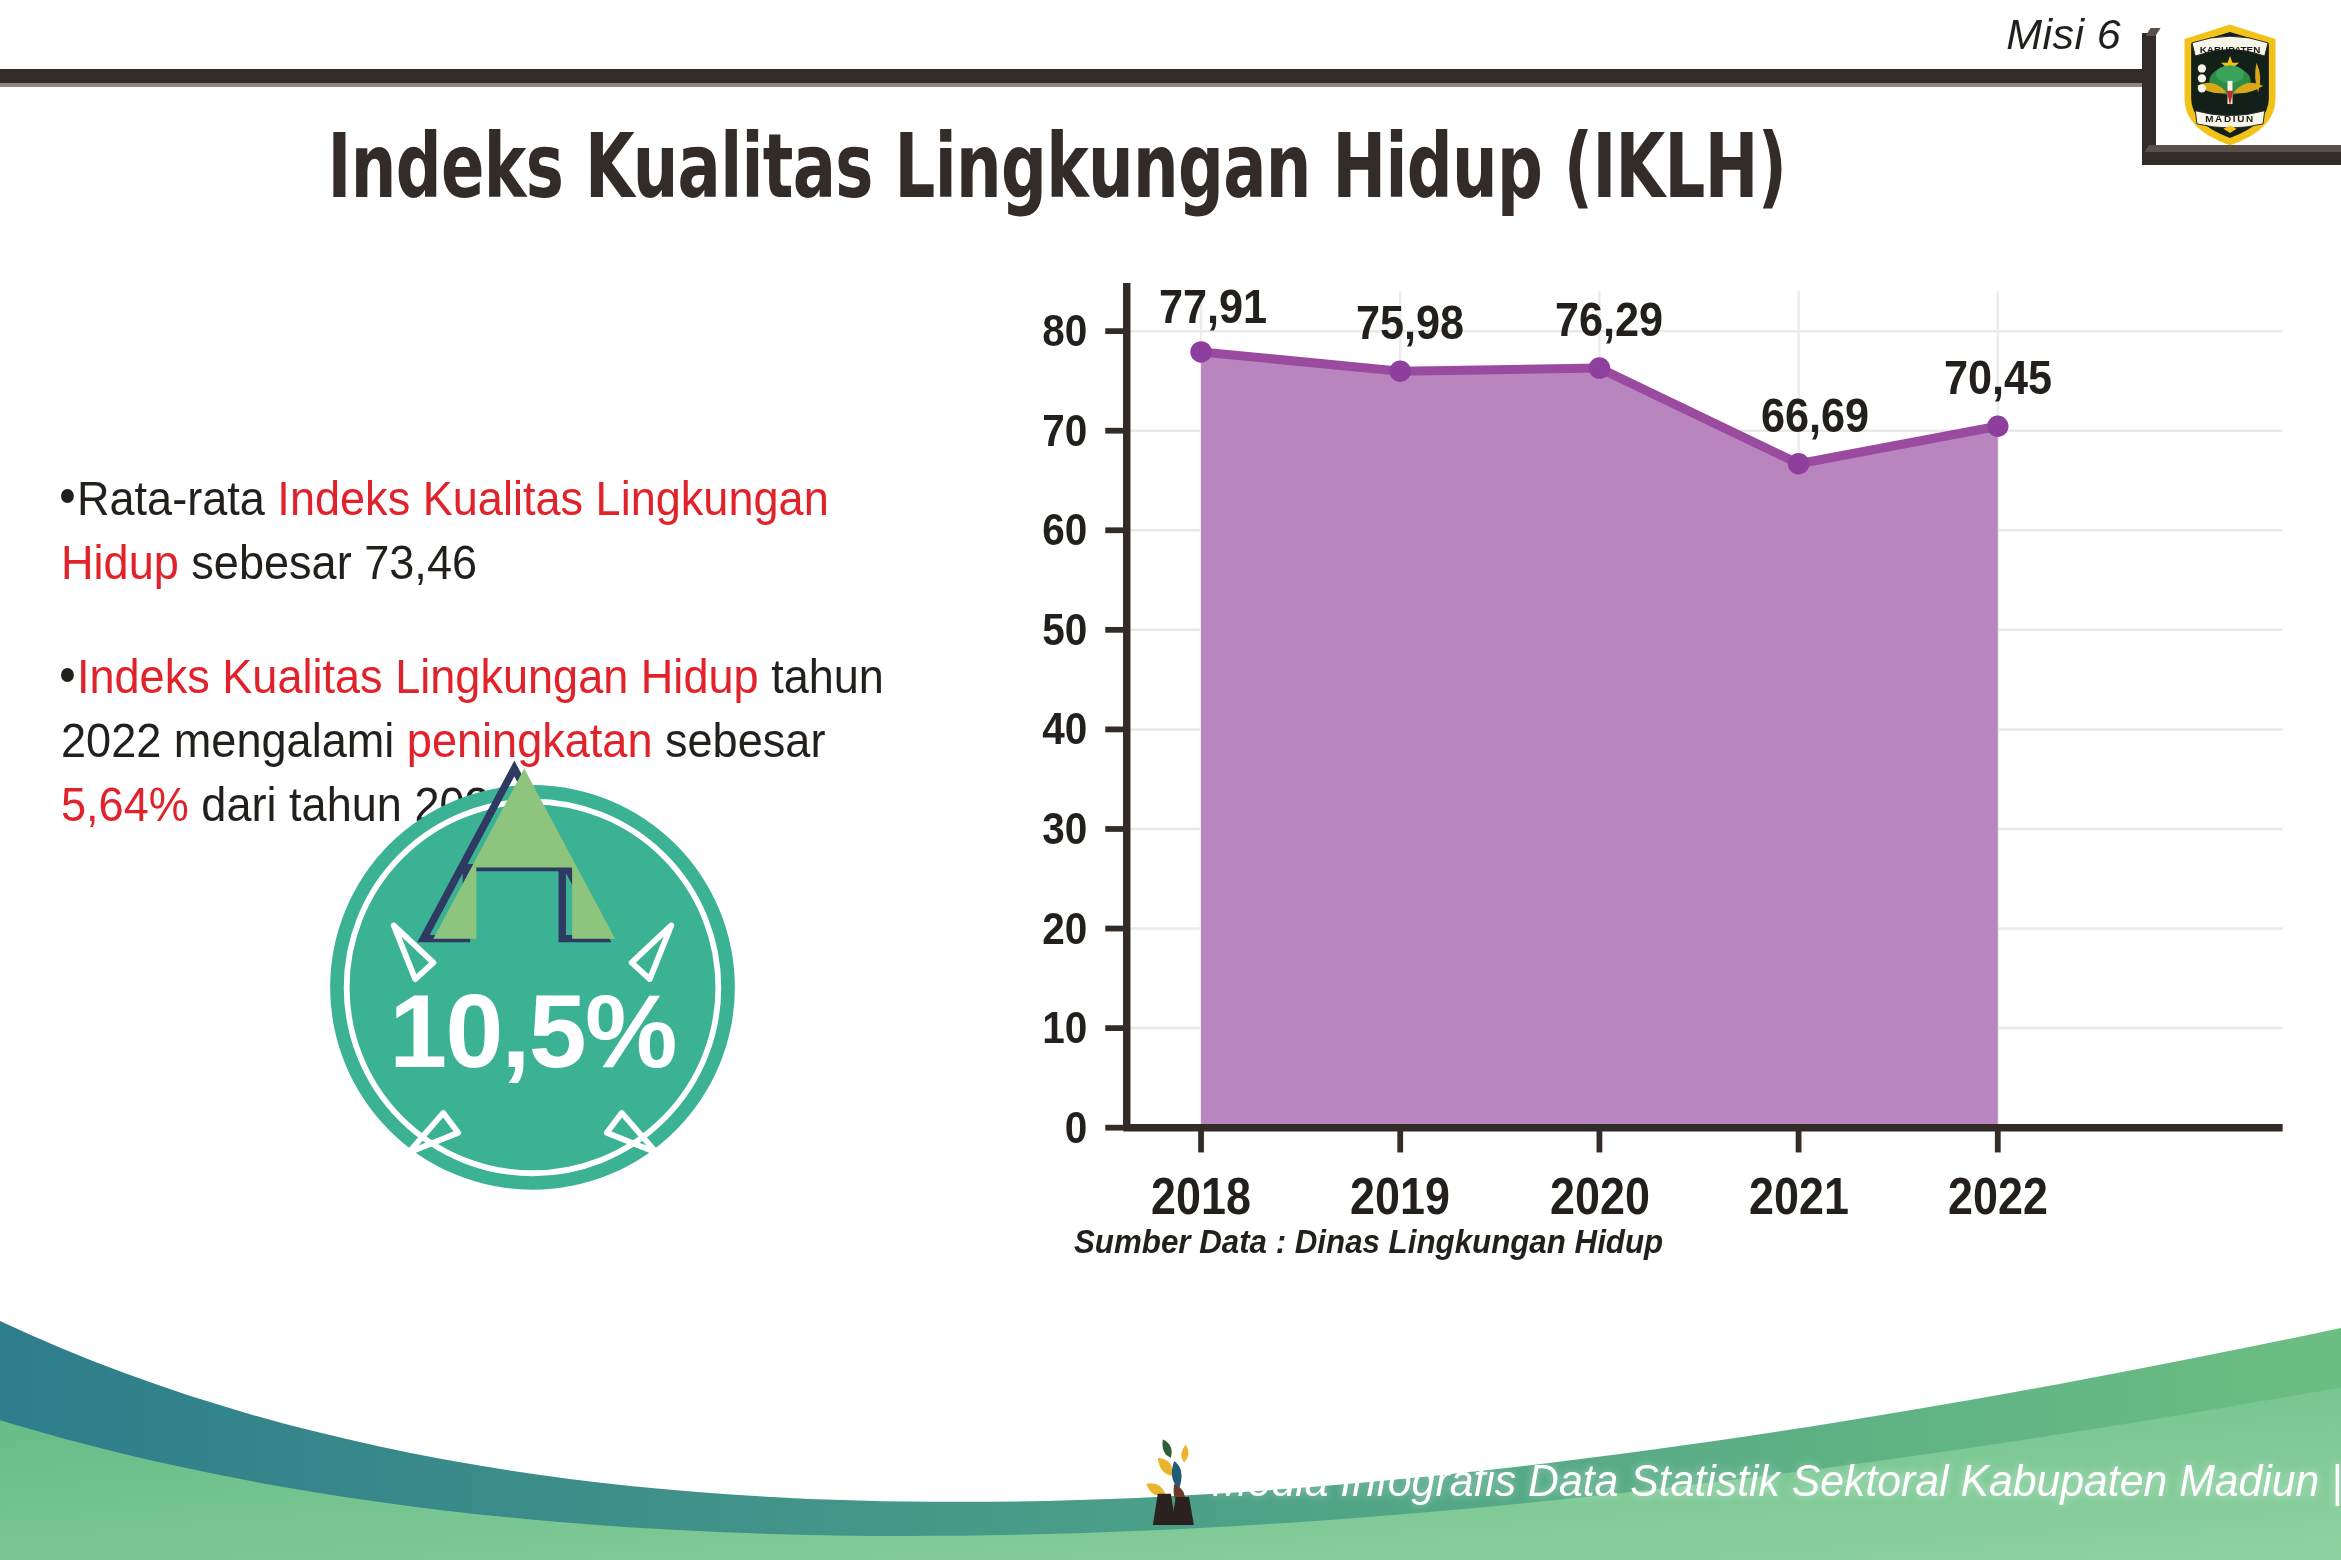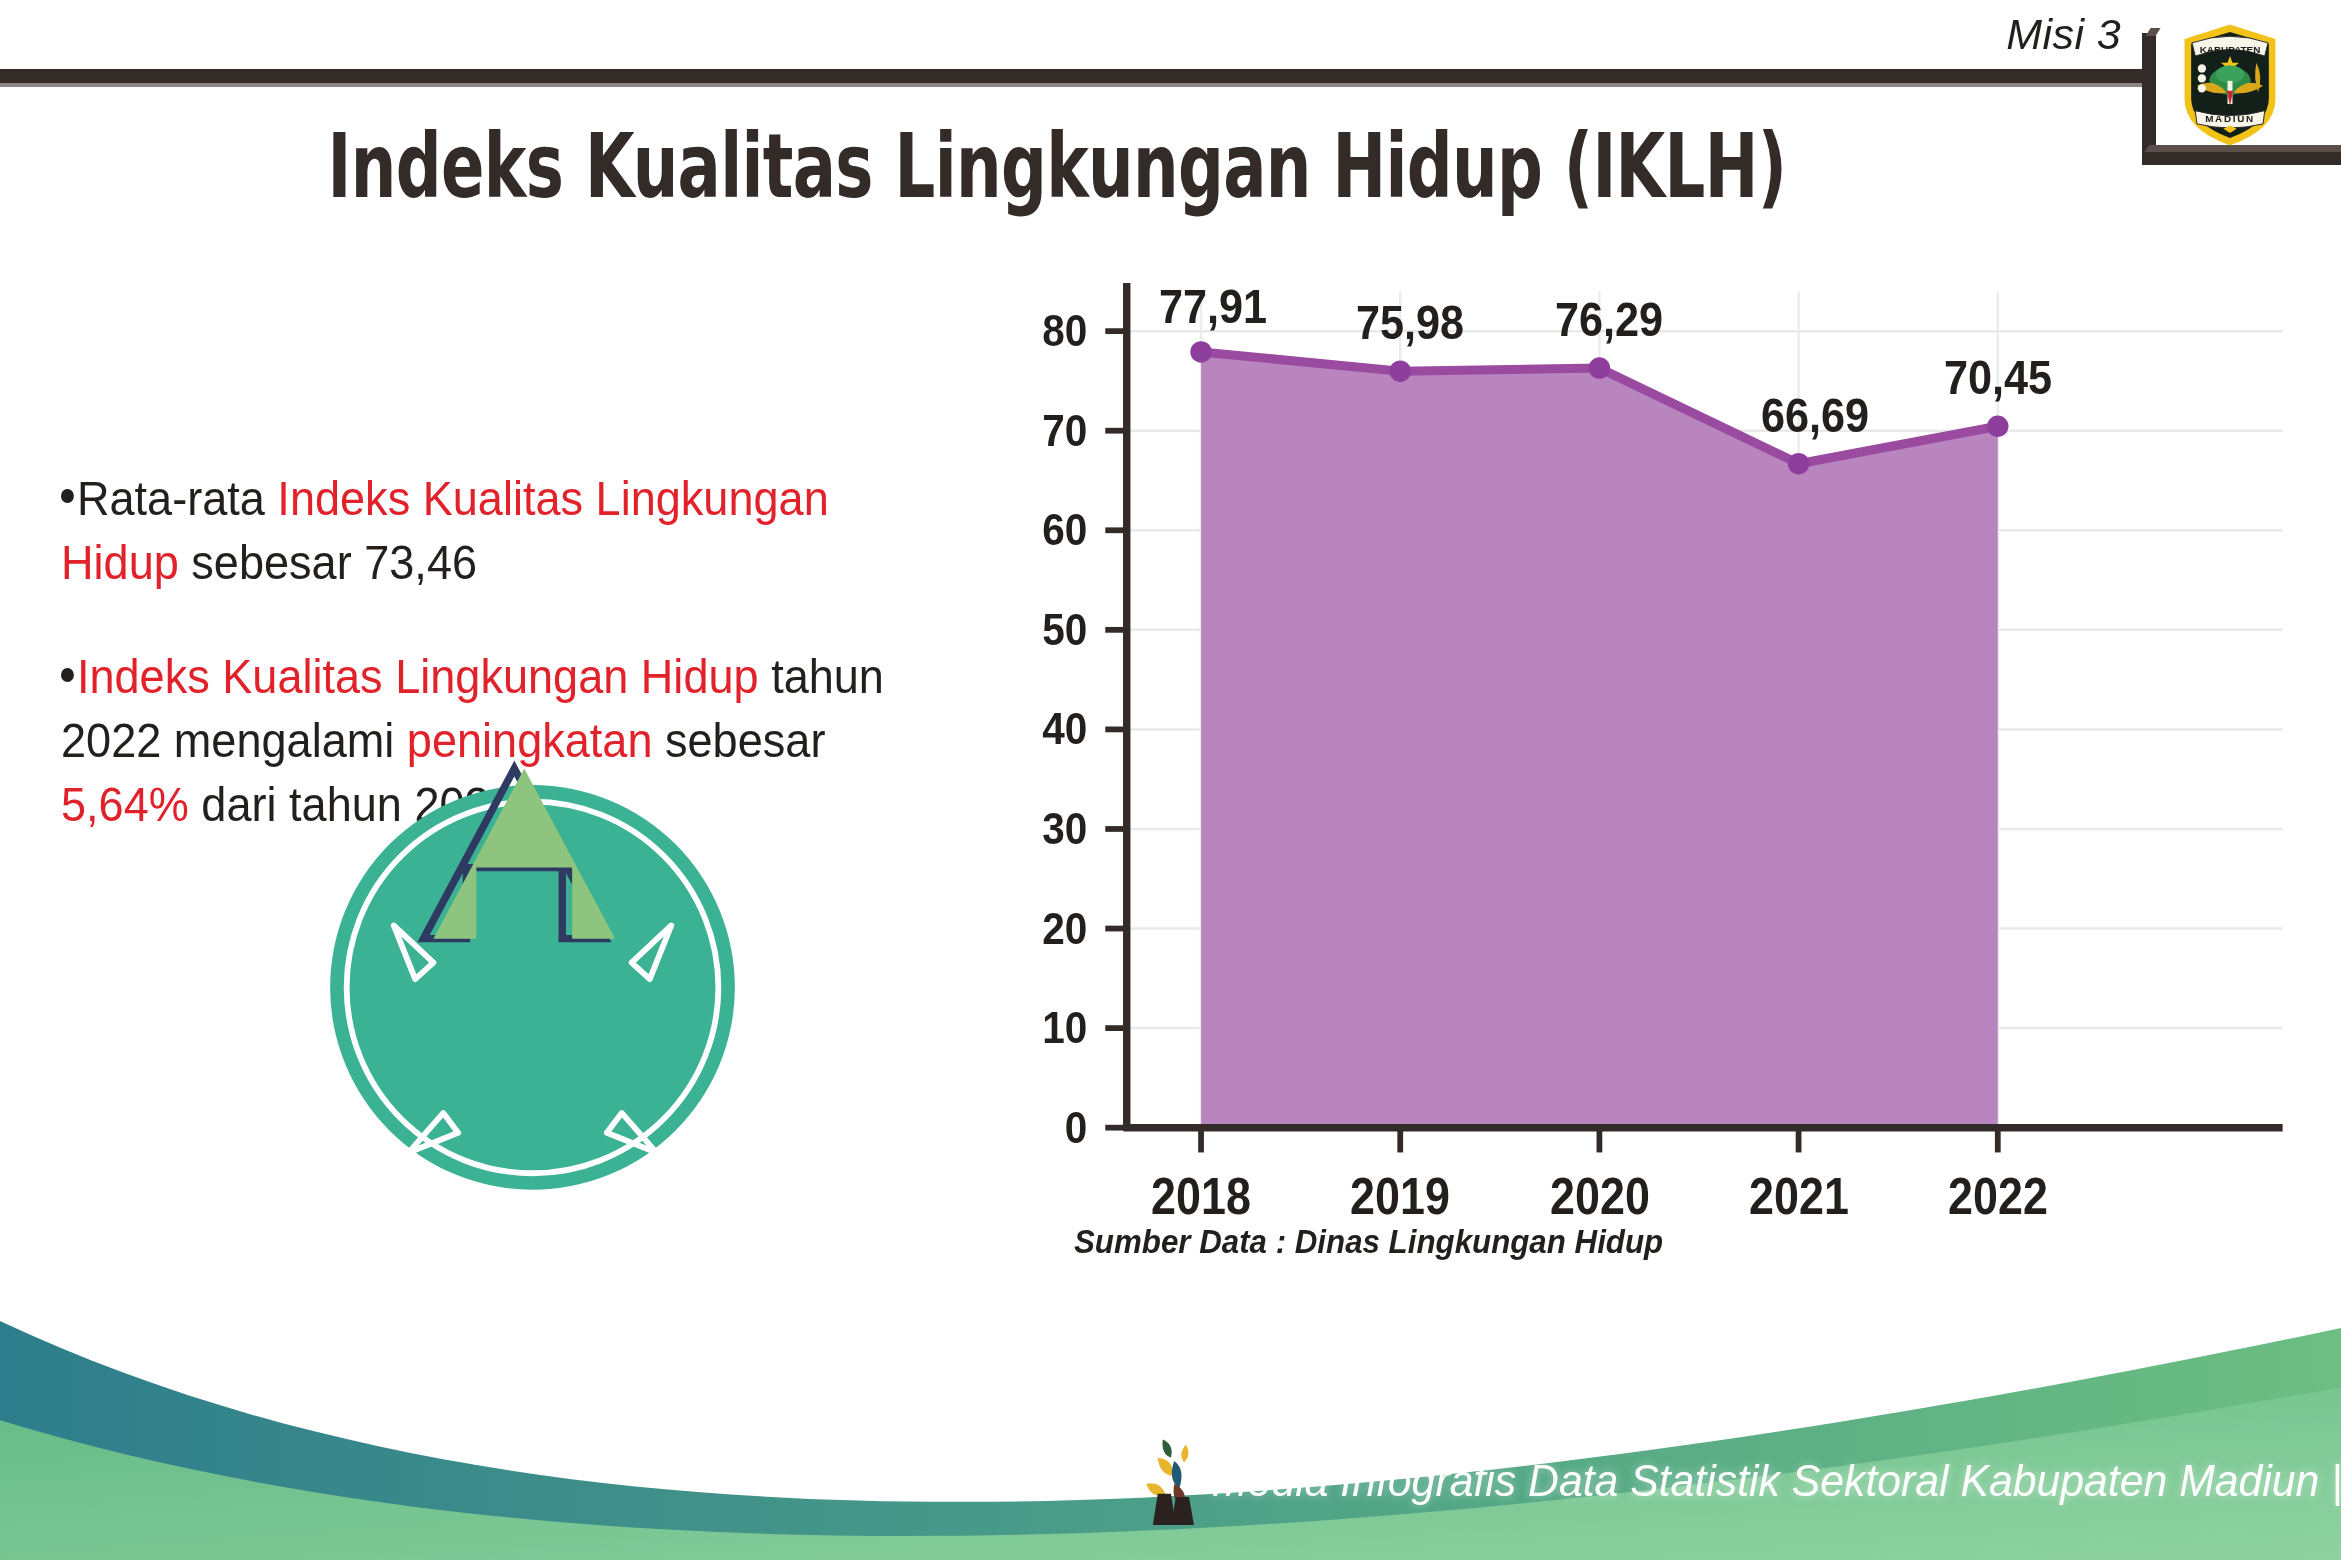--- a/index.html
+++ b/index.html
@@ -236,21 +236,21 @@
 </head>
 <body>
 
 <div id="header-rule"></div>
 <div id="header-rule-shadow"></div>
 <div id="header-vbar"></div>
 <div id="header-vbar-face"></div>
 <div id="header-bottom-rule"></div>
 <div id="header-bottom-rule-shadow"></div>
 
-<div id="misi-label">Misi 3</div>
+<div id="misi-label">Misi 6</div>
 
 <svg id="emblem" viewBox="0 0 128 150">
   <path d="M64 3 L118 20 L118 92 Q118 128 64 147 Q10 128 10 92 L10 20 Z" fill="#F2C218" stroke="#F2C218" stroke-width="2"></path>
   <path d="M64 11 L111 25 L111 91 Q111 122 64 139 Q17 122 17 91 L17 25 Z" fill="#13201A"></path>
   <path d="M18 24 Q64 8 110 24 L106 40 Q64 24 22 40 Z" fill="#F7F4E8" stroke="#2a2a2a" stroke-width="1.2"></path>
   <text x="64" y="36" text-anchor="middle" font-family="Liberation Sans, sans-serif" font-size="12" font-weight="bold" fill="#1a1a1a">KABUPATEN</text>
   <polygon points="64,40 67,48 75,48 69,53 71,61 64,56 57,61 59,53 53,48 61,48" fill="#F2C218"></polygon>
   <ellipse cx="64" cy="70" rx="25" ry="17" fill="#2E8B48"></ellipse>
   <ellipse cx="64" cy="62" rx="17" ry="11" fill="#3AA25A"></ellipse>
   <rect x="61" y="70" width="6" height="28" fill="#F7F4E8"></rect>
@@ -283,20 +283,21 @@
     <circle cx="250" cy="280" r="225" fill="none" stroke="#ffffff" stroke-width="7"></circle>
     <g fill="none" stroke="#ffffff" stroke-width="7" stroke-linejoin="round">
       <polygon points="82,205 130,250 108,270"></polygon>
       <polygon points="418,205 370,250 392,270"></polygon>
       <polygon points="100,480 142,432 160,456"></polygon>
       <polygon points="400,480 358,432 340,456"></polygon>
     </g>
     <path d="M112 140 L112 226 L60 226 L170 20 L280 226 L228 226 L228 140 Z" transform="translate(58,-5)" fill="none" stroke="#2F3A63" stroke-width="9"></path>
     <path d="M112 140 L112 226 L60 226 L170 20 L280 226 L228 226 L228 140 Z" transform="translate(70,-5)" fill="#8EC57E"></path>
   </svg>
+  <div id="badge-value">10,5%</div>
 </div>
 
 <div id="chart">
   <svg id="chart-svg" width="1321" height="925" viewBox="0 0 1600 1120">
       <line x1="185" x2="1585" y1="914.4047619047619" y2="914.4047619047619" stroke="#e9e9e9" stroke-width="3"></line>
       <line x1="185" x2="1585" y1="793.8095238095239" y2="793.8095238095239" stroke="#e9e9e9" stroke-width="3"></line>
       <line x1="185" x2="1585" y1="673.2142857142858" y2="673.2142857142858" stroke="#e9e9e9" stroke-width="3"></line>
       <line x1="185" x2="1585" y1="552.6190476190477" y2="552.6190476190477" stroke="#e9e9e9" stroke-width="3"></line>
       <line x1="185" x2="1585" y1="432.0238095238095" y2="432.0238095238095" stroke="#e9e9e9" stroke-width="3"></line>
       <line x1="185" x2="1585" y1="311.42857142857144" y2="311.42857142857144" stroke="#e9e9e9" stroke-width="3"></line>

